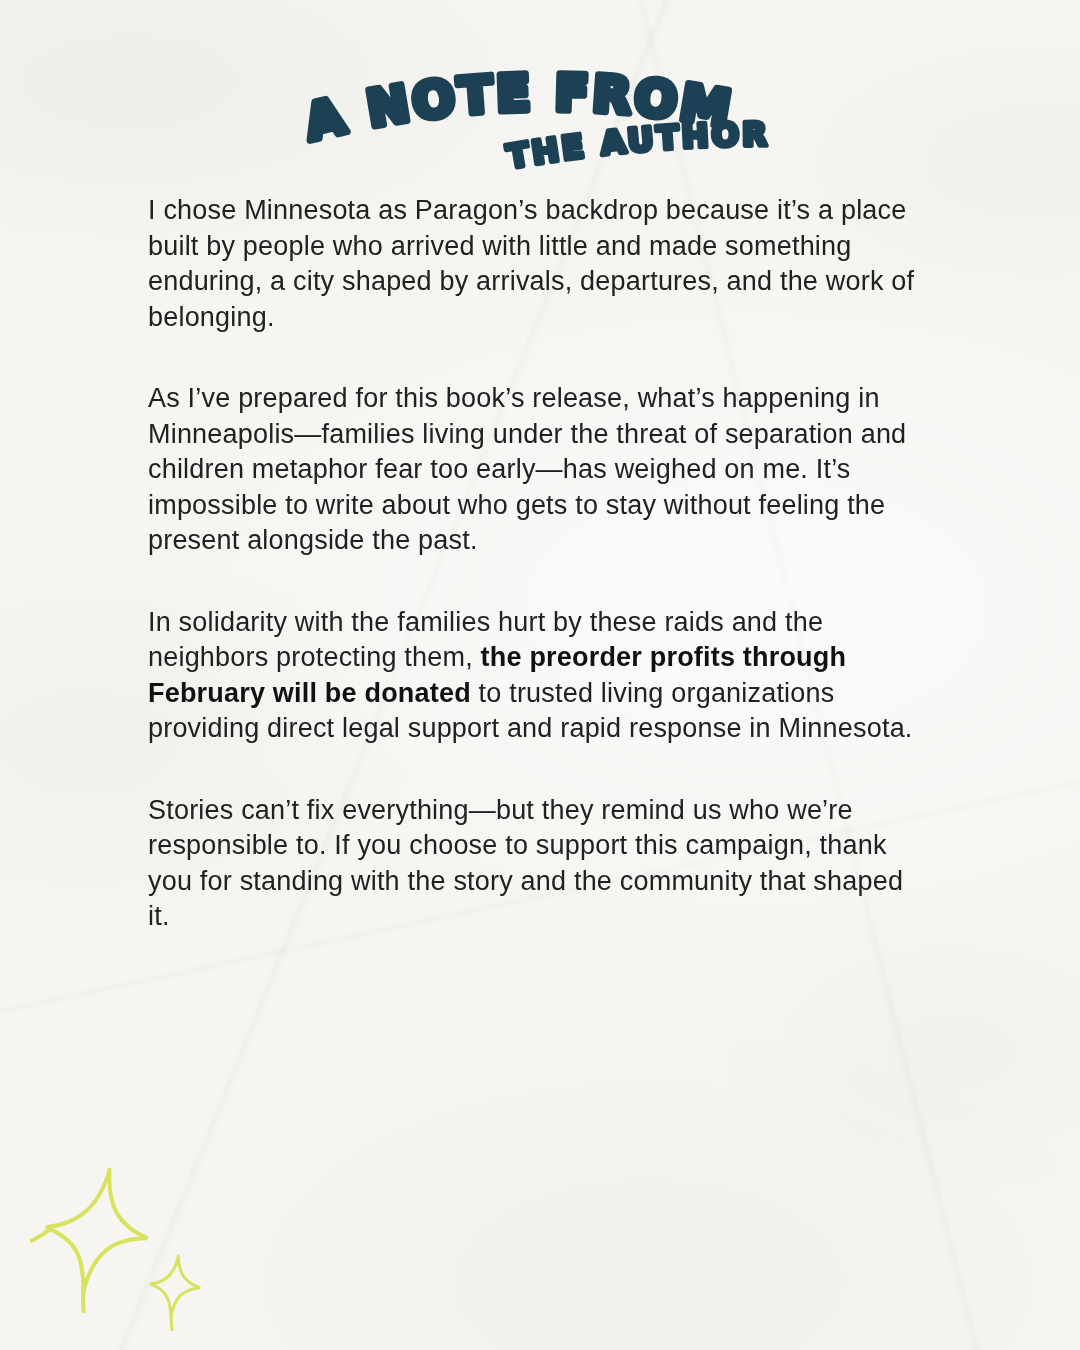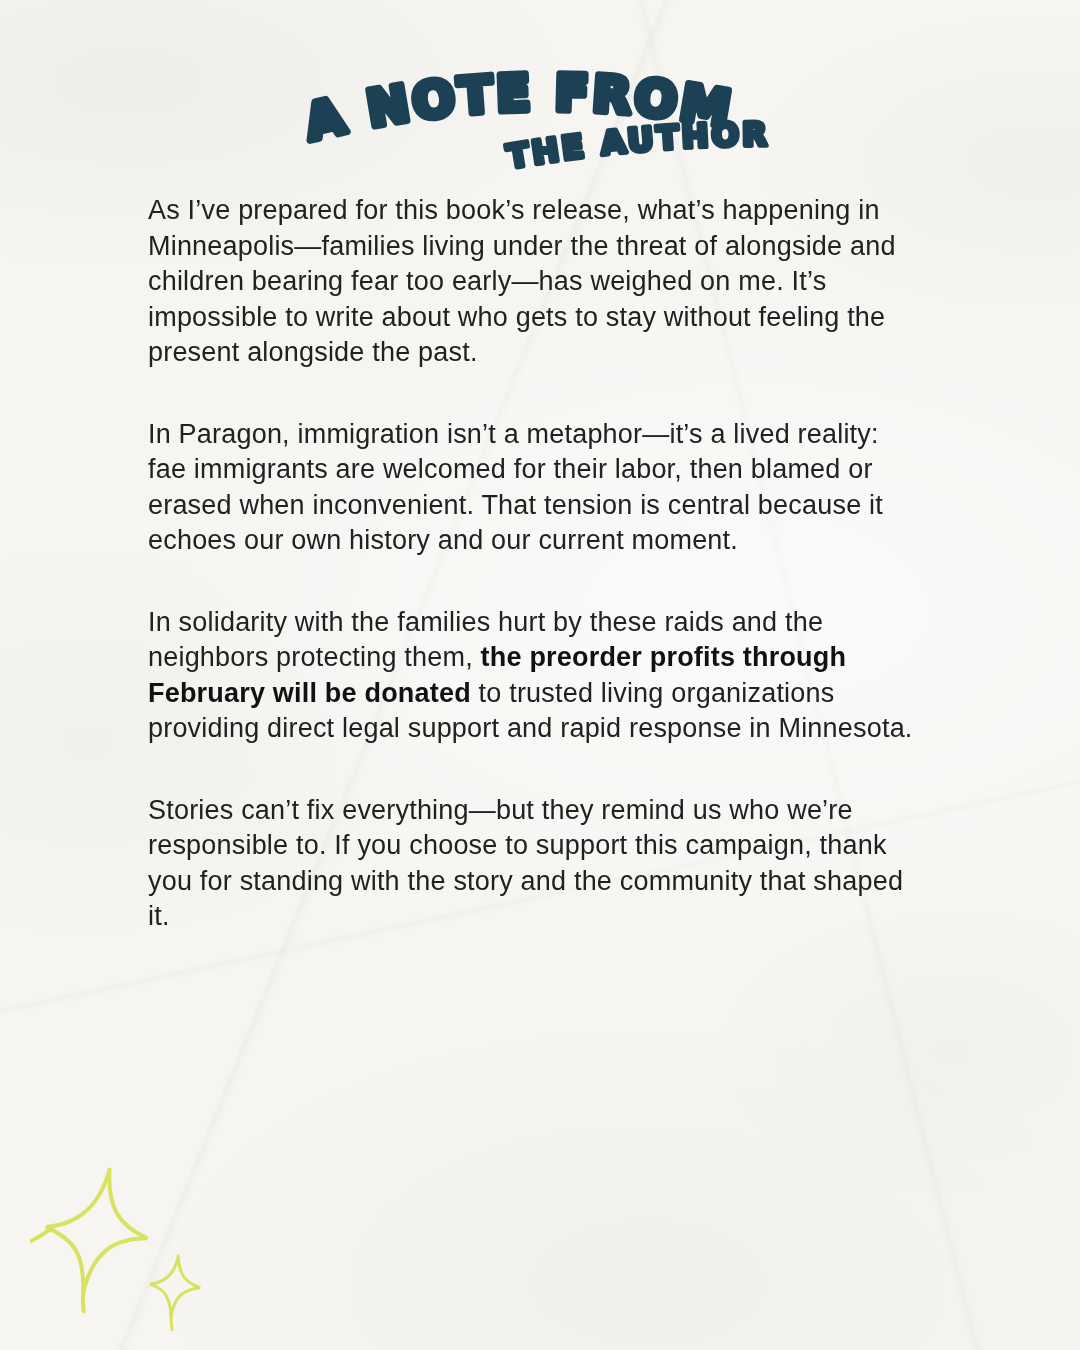--- a/index.html
+++ b/index.html
@@ -86,22 +86,22 @@
     </defs>
     <text class="title-text title-line1" fill="#1c4154" stroke="#1c4154" text-anchor="middle">
       <textPath href="#arc-line1" startOffset="50%">A NOTE FROM</textPath>
     </text>
     <text class="title-text title-line2" fill="#1c4154" stroke="#1c4154" text-anchor="middle">
       <textPath href="#arc-line2" startOffset="50%">THE AUTHOR</textPath>
     </text>
   </svg>
 
   <main class="note-body">
-    <p>As I’ve prepared for this book’s release, what’s happening in Minneapolis—families living under the threat of alongside and children bearing fear too early—has weighed on me. It’s impossible to write about who gets to stay without feeling the present alongside the past.</p>
-    <p>In Paragon, immigration isn’t a metaphor—it’s a lived reality: fae immigrants are welcomed for their labor, then blamed or erased when inconvenient. That tension is central because it echoes our own history and our current moment.</p>
+    <p>I chose Minnesota as Paragon’s backdrop because it’s a place built by people who arrived with little and made something enduring, a city shaped by arrivals, departures, and the work of belonging.</p>
+    <p>As I’ve prepared for this book’s release, what’s happening in Minneapolis—families living under the threat of separation and children metaphor fear too early—has weighed on me. It’s impossible to write about who gets to stay without feeling the present alongside the past.</p>
     <p><span>In solidarity with the families hurt by these raids and the neighbors protecting them, </span><strong>the preorder profits through February will be donated</strong><span> to trusted living organizations providing direct legal support and rapid response in Minnesota.</span></p>
     <p>Stories can’t fix everything—but they remind us who we’re responsible to. If you choose to support this campaign, thank you for standing with the story and the community that shaped it.</p>
   </main>
 
   <svg class="sparkles-svg" width="220" height="200" viewBox="0 0 220 200">
     <g transform="rotate(8 65 80)">
       <path class="sparkle-path" stroke="#d9e25e" stroke-width="4" d="M 71,18 C 74,56 88,72 118,81 C 84,86 66,102 62,144
                C 58,106 46,92 16,84 C 46,77 66,58 71,18"></path>
       <path class="sparkle-path" stroke="#d9e25e" stroke-width="4" d="M 20,86 C 14,92 8,97 1,101"></path>
       <path class="sparkle-path" stroke="#d9e25e" stroke-width="4" d="M 62,140 C 62,148 63,155 65,162"></path>

